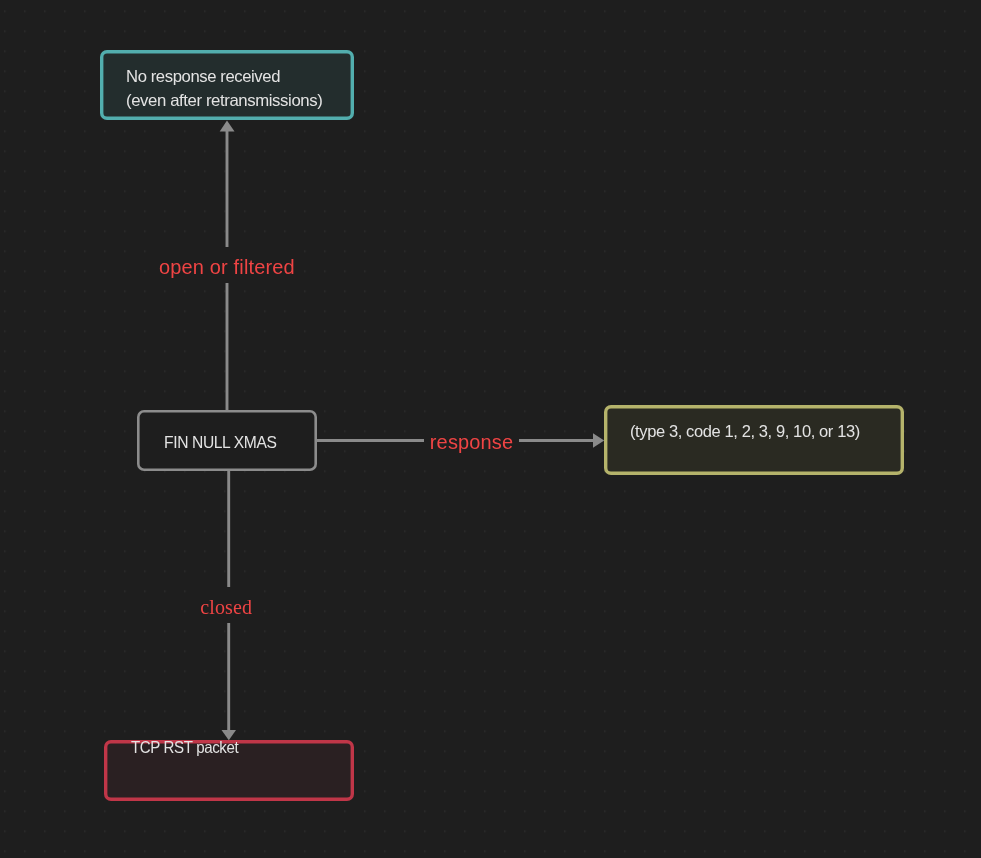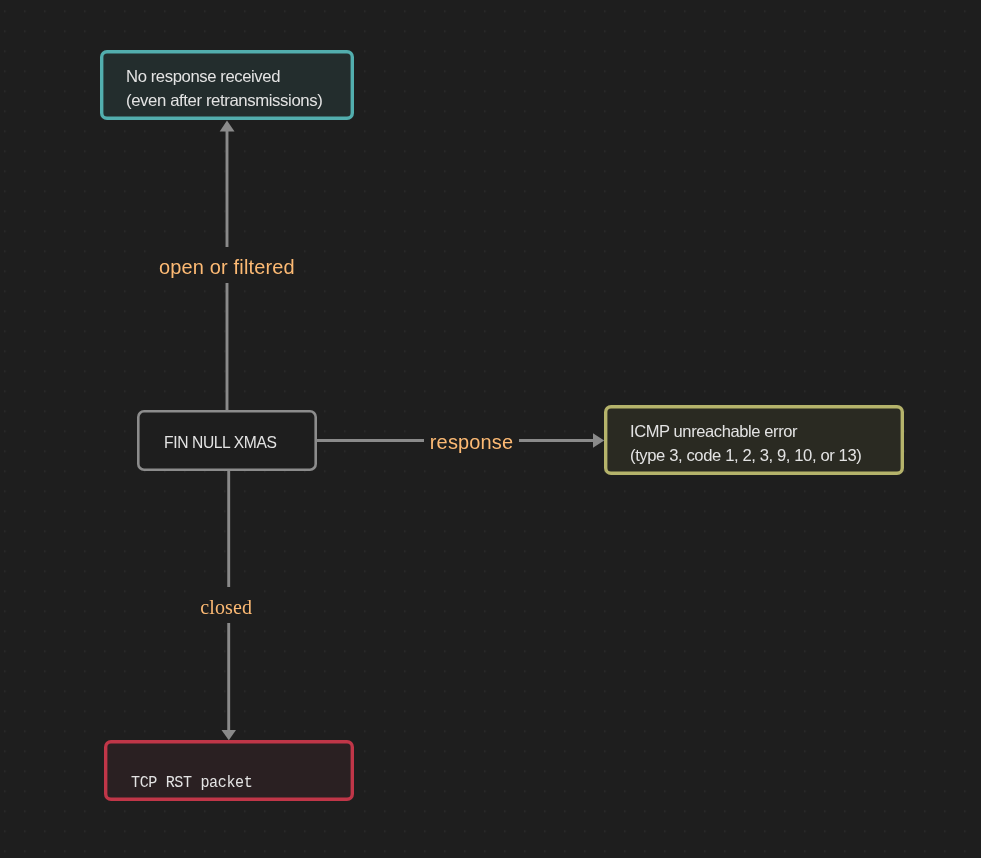--- a/index.html
+++ b/index.html
@@ -6,35 +6,35 @@
   html,body{margin:0;padding:0;}
   body{width:981px;height:858px;overflow:hidden;background:#1e1e1e;
        font-family:"Liberation Sans",sans-serif;}
   #canvas{position:relative;width:948px;height:858px;background:#1e1e1e;}
   svg.layer{position:absolute;left:0;top:0;width:981px;height:858px;}
   .node{position:absolute;box-sizing:border-box;border-radius:7px;}
   .node-text{position:absolute;white-space:nowrap;color:#e3e3e3;
              font-size:16.5px;letter-spacing:-0.4px;line-height:23.5px;
              will-change:transform;}
   .node-text > div{transform-origin:left center;}
-  .edge-label{position:absolute;white-space:nowrap;color:#fdba74;
+  .edge-label{position:absolute;white-space:nowrap;color:#ef4444;
               font-size:20px;letter-spacing:0.15px;line-height:41.6px;height:36.8px;
               background:#1e1e1e;padding:0 6px;box-sizing:border-box;}
 
   
   #node-no-response      {left:99.8px;  top:50.2px;  width:254.7px; height:70.2px; background:#232d2d; box-shadow:inset 0 0 0 3.4px #52aeae;}
   #node-fin-null-xmas    {left:136.7px; top:410.1px; width:180.5px; height:60.7px; background:#1e1e1e; box-shadow:inset 0 0 0 2.6px #8c8c8c;}
   #node-icmp-unreachable {left:603.9px; top:405.3px; width:300.5px; height:70.1px; background:#2a2a22; box-shadow:inset 0 0 0 3.4px #b5b36b;}
   #node-tcp-rst          {left:104px;   top:740.2px; width:250.2px; height:60.6px; background:#2a2022; box-shadow:inset 0 0 0 3.4px #c03648;}
 
   
   #text-no-response      {left:126.1px; top:64.7px;}
   #text-fin-null-xmas    {left:163.6px; top:430.5px;}
   #text-icmp-unreachable {left:629.7px; top:419.7px;}
-  #text-tcp-rst          {left:130.9px; top:771px;font-family:Liberation Mono, monospace;}
+  #text-tcp-rst          {left:130.9px; top:736px;}
 
   
   #text-no-response      > div:nth-child(1){transform:scaleX(1.010);}
   #text-no-response      > div:nth-child(2){transform:scaleX(1.016);}
   #text-fin-null-xmas    > div:nth-child(1){transform:scaleX(0.947);}
   #text-icmp-unreachable > div:nth-child(1){transform:scaleX(1.001);}
   #text-icmp-unreachable > div:nth-child(2){transform:scaleX(1.008);}
   #text-tcp-rst          > div:nth-child(1){transform:scaleX(0.913);}
 
   
@@ -73,21 +73,20 @@
     <div>(even after retransmissions)</div>
   </div>
 
   <div class="node" id="node-fin-null-xmas"></div>
   <div class="node-text" id="text-fin-null-xmas">
     <div>FIN NULL XMAS</div>
   </div>
 
   <div class="node" id="node-icmp-unreachable"></div>
   <div class="node-text" id="text-icmp-unreachable">
-    <div>ICMP unreachable error</div>
     <div>(type 3, code 1, 2, 3, 9, 10, or 13)</div>
   </div>
 
   <div class="node" id="node-tcp-rst"></div>
   <div class="node-text" id="text-tcp-rst">
     <div>TCP RST packet</div>
   </div>
 
   <div class="edge-label" id="label-open-or-filtered">open or filtered</div>
   <div class="edge-label" id="label-filtered">response</div>

